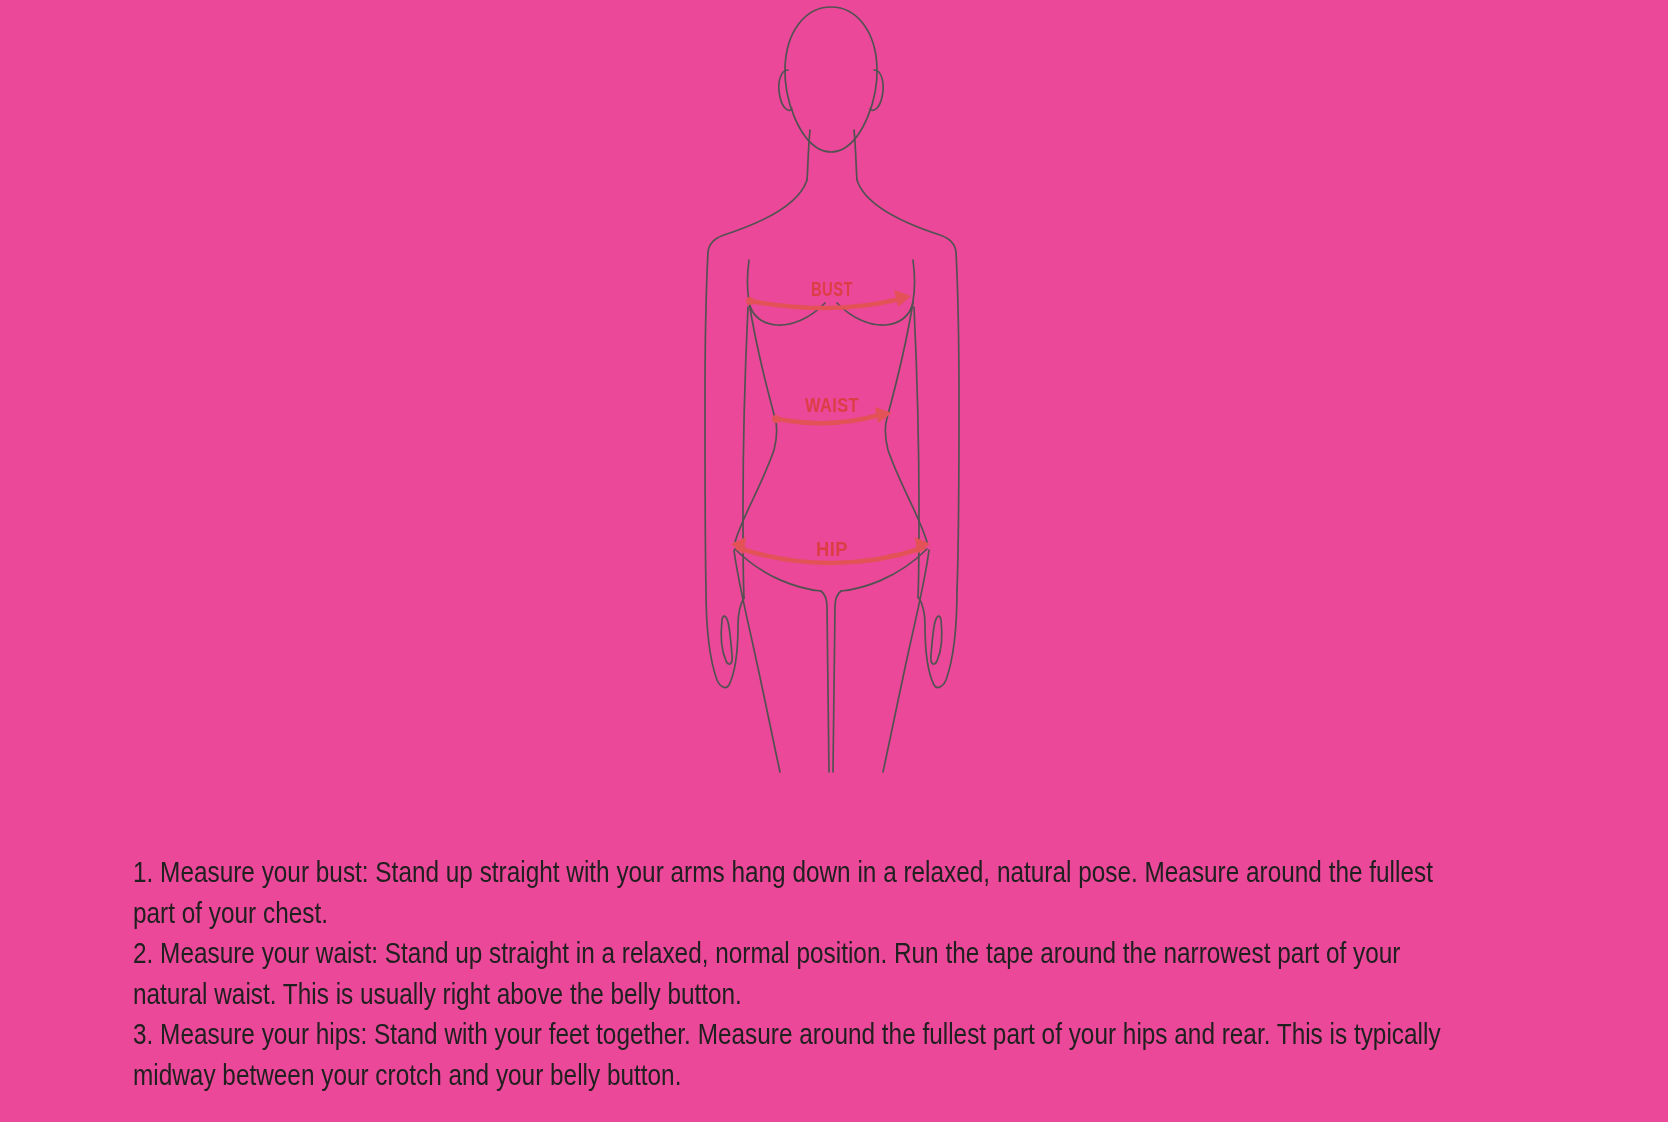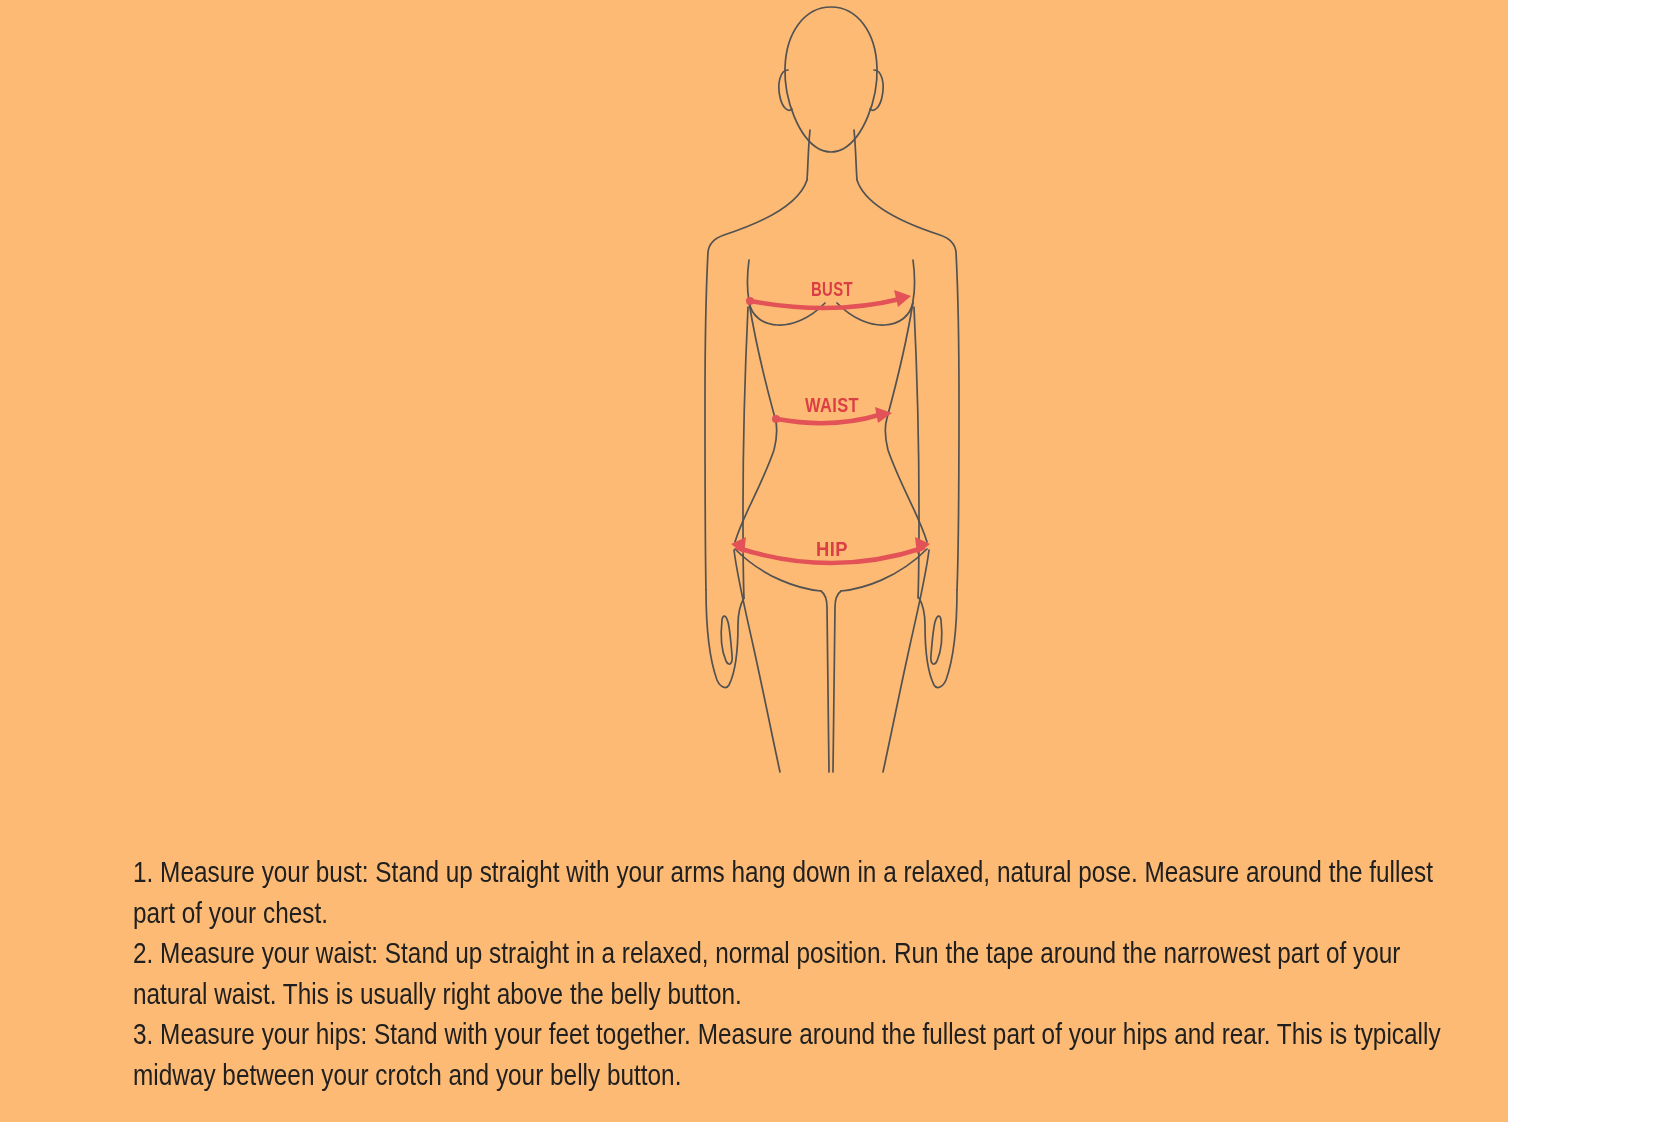--- a/index.html
+++ b/index.html
@@ -1,20 +1,20 @@
 <!DOCTYPE html>
 <html><head>
 <meta charset="utf-8">
 <style>
   html,body{margin:0;padding:0;background:#ffffff;}
   .page{
     position:relative;
-    width:1508px;
+    width:1668px;
     height:1122px;
-    background:#fdba74;
+    background:#ec4899;
     overflow:hidden;
     font-family:"Liberation Sans", sans-serif;
   }
   .figure-wrap{
     position:absolute;
     left:649px;
     top:0;
     width:370px;
     height:780px;
   }

